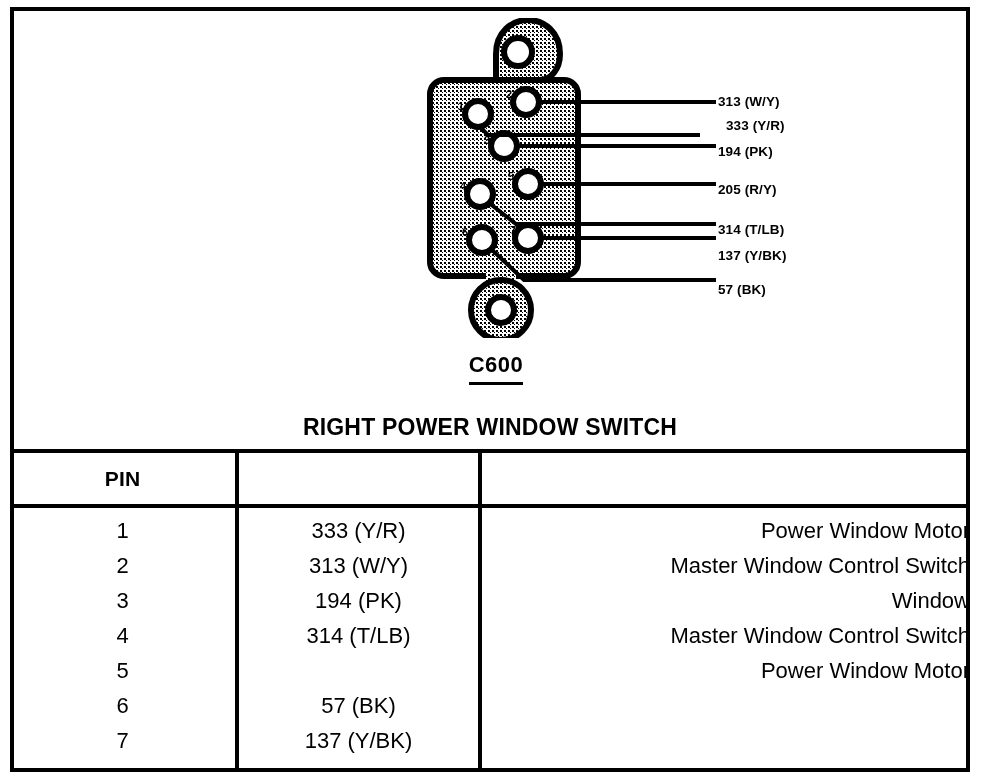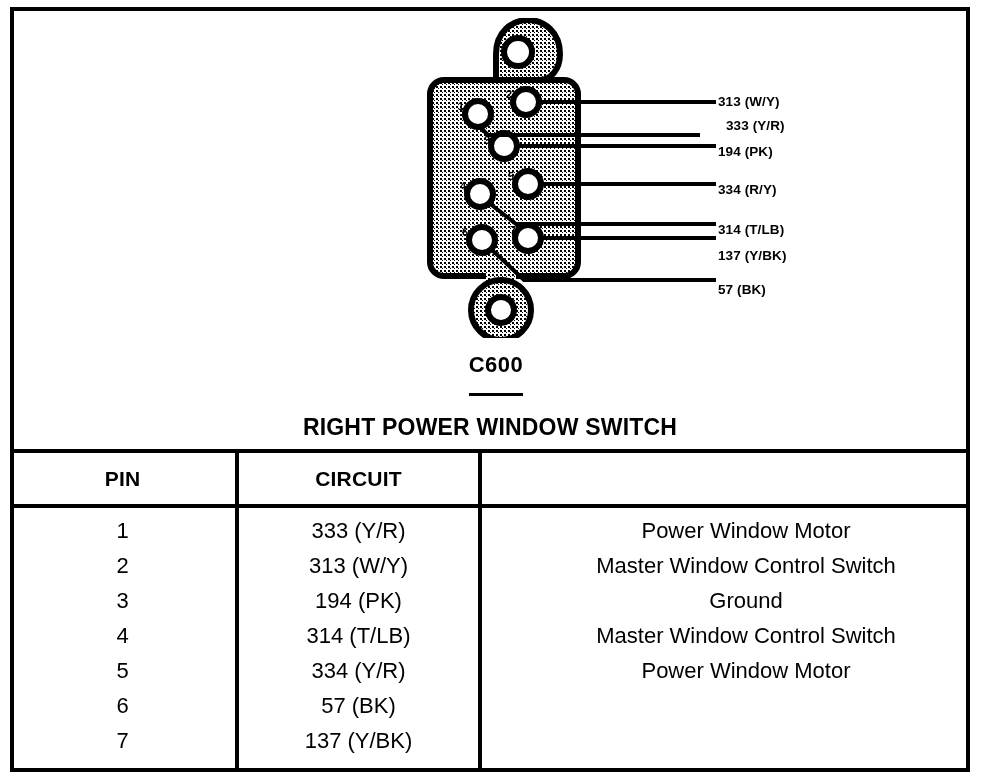--- a/index.html
+++ b/index.html
@@ -78,21 +78,21 @@
     top: 352px;
     width: 992px;
     text-align: center;
   }
   #connector-id .cid-text {
     display: inline-block;
     font-size: 22px;
     font-weight: bold;
     color: #000000;
     border-bottom: 3px solid #000000;
-    padding-bottom: 15px;
+    padding-bottom: 4px;
     letter-spacing: 0.5px;
   }
 
   
   #spec-table {
     position: absolute;
     left: 10px;
     top: 405px;
     width: 960px;
     height: 367px;
@@ -165,21 +165,21 @@
     position: absolute;
     top: 0;
     height: 35px;
     line-height: 35px;
     font-size: 22px;
     color: #000000;
     white-space: nowrap;
   }
   .cell-pin       { left: 0px;   width: 225px; text-align: center; }
   .cell-circuit   { left: 229px; width: 239px; text-align: center; }
-  .cell-operation { left: 490px; width: 470px; text-align: center; margin-left: 11px; }
+  .cell-operation { left: 490px; width: 470px; text-align: right; }
 </style>
 </head>
 <body>
 
 <div id="page">
 
   <div id="outer-frame"></div>
 
   <div id="connector-figure">
     <svg id="connector-svg" width="480" height="320" viewBox="0 0 480 320">
@@ -244,21 +244,21 @@
 
         <path d="M 91 231 L 124 262 L 316 262"></path>
       </g>
     </svg>
   </div>
 
   <div id="wire-labels">
     <span class="wire-label" style="top: 76px;">313 (W/Y)</span>
     <span class="wire-label indent" style="top: 100px;">333 (Y/R)</span>
     <span class="wire-label" style="top: 126px;">194 (PK)</span>
-    <span class="wire-label" style="top: 164px;">334 (R/Y)</span>
+    <span class="wire-label" style="top: 164px;">205 (R/Y)</span>
     <span class="wire-label" style="top: 204px;">314 (T/LB)</span>
     <span class="wire-label" style="top: 230px;">137 (Y/BK)</span>
     <span class="wire-label" style="top: 264px;">57 (BK)</span>
   </div>
 
   <div id="connector-id">
     <span class="cid-text">C600</span>
   </div>
 
   <div id="spec-table">
@@ -266,47 +266,45 @@
     <div id="table-title">RIGHT POWER WINDOW SWITCH</div>
 
     <div class="hline" id="hline-title"></div>
     <div class="hline" id="hline-header"></div>
 
     <div class="vline" id="vline-1"></div>
     <div class="vline" id="vline-2"></div>
 
     <div id="header-row">
       <div class="hdr-cell" id="hdr-pin">PIN</div>
-      <div class="hdr-cell" id="hdr-circuit">CIRCUIT</div>
     </div>
 
     <div id="body-rows">
       <div class="tbl-row">
         <div class="cell cell-pin">1</div>
         <div class="cell cell-circuit">333 (Y/R)</div>
         <div class="cell cell-operation">Power Window Motor</div>
       </div>
       <div class="tbl-row">
         <div class="cell cell-pin">2</div>
         <div class="cell cell-circuit">313 (W/Y)</div>
         <div class="cell cell-operation">Master Window Control Switch</div>
       </div>
       <div class="tbl-row">
         <div class="cell cell-pin">3</div>
         <div class="cell cell-circuit">194 (PK)</div>
-        <div class="cell cell-operation">Ground</div>
+        <div class="cell cell-operation">Window</div>
       </div>
       <div class="tbl-row">
         <div class="cell cell-pin">4</div>
         <div class="cell cell-circuit">314 (T/LB)</div>
         <div class="cell cell-operation">Master Window Control Switch</div>
       </div>
       <div class="tbl-row">
         <div class="cell cell-pin">5</div>
-        <div class="cell cell-circuit">334 (Y/R)</div>
         <div class="cell cell-operation">Power Window Motor</div>
       </div>
       <div class="tbl-row">
         <div class="cell cell-pin">6</div>
         <div class="cell cell-circuit">57 (BK)</div>
       </div>
       <div class="tbl-row">
         <div class="cell cell-pin">7</div>
         <div class="cell cell-circuit">137 (Y/BK)</div>
       </div>

